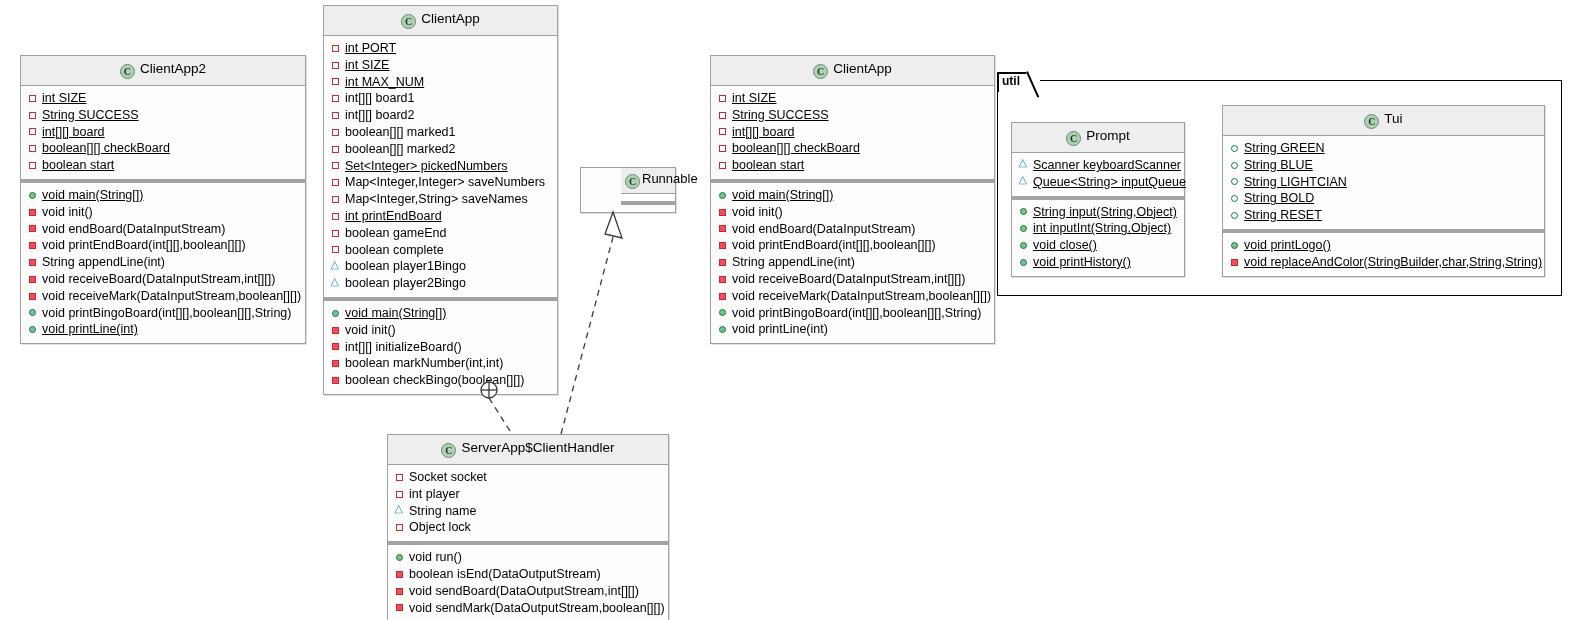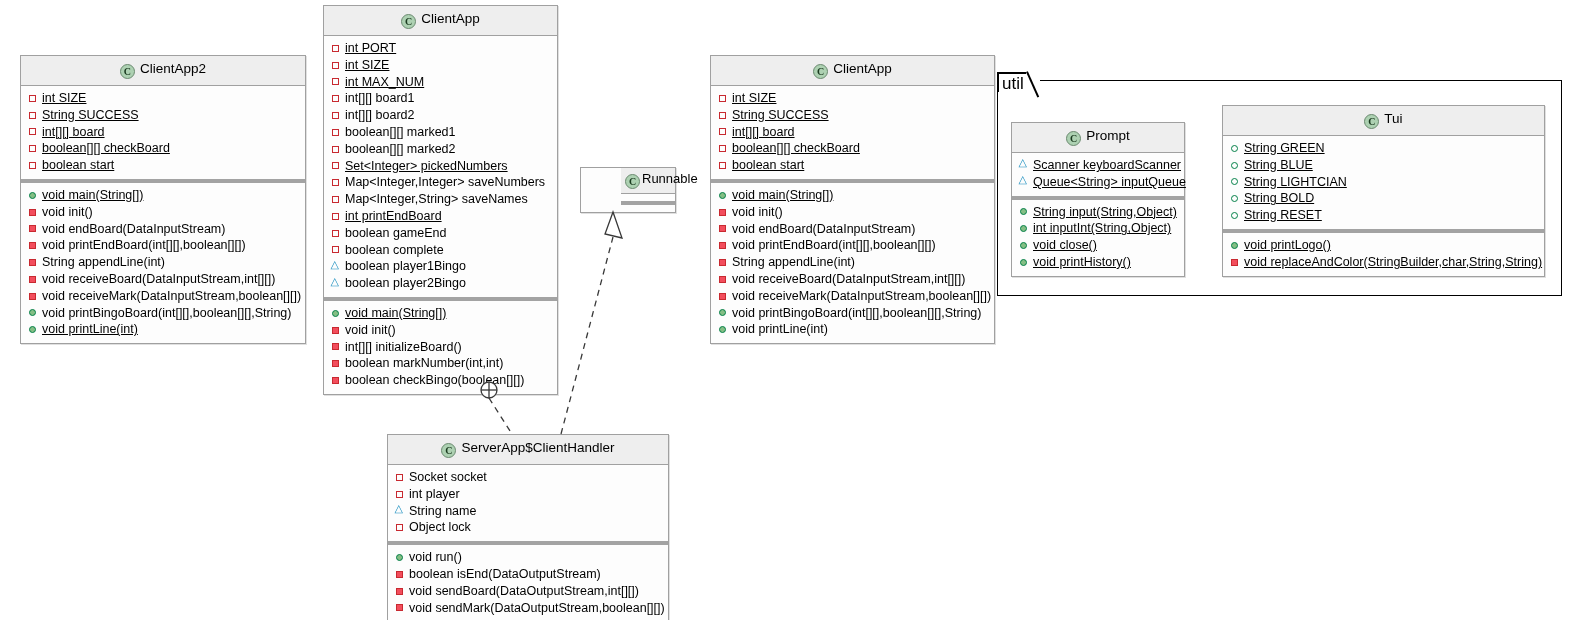--- a/index.html
+++ b/index.html
@@ -135,22 +135,22 @@
   .pkgframe {
     position: absolute;
     border: 1.6px solid #000000;
     box-sizing: border-box;
     background: #ffffff;
   }
   .pkgtab {
     position: absolute;
     background: #ffffff;
     box-sizing: border-box;
-    font-size: 17px;
-    font-weight: normal;
+    font-size: 12px;
+    font-weight: bold;
     padding: 2px 4px 2px 5px;
   }
   .pkgtab-border-l { position:absolute; left:0; top:0; width:1.6px; height:100%; background:#000; }
   .pkgtab-border-t { position:absolute; left:0; top:0; height:1.6px; width:100%; background:#000; }
   .pkgtab-slant {
     position: absolute;
     right: -1px; top: 0;
     width: 14px; height: 100%;
     background: #ffffff;
   }

